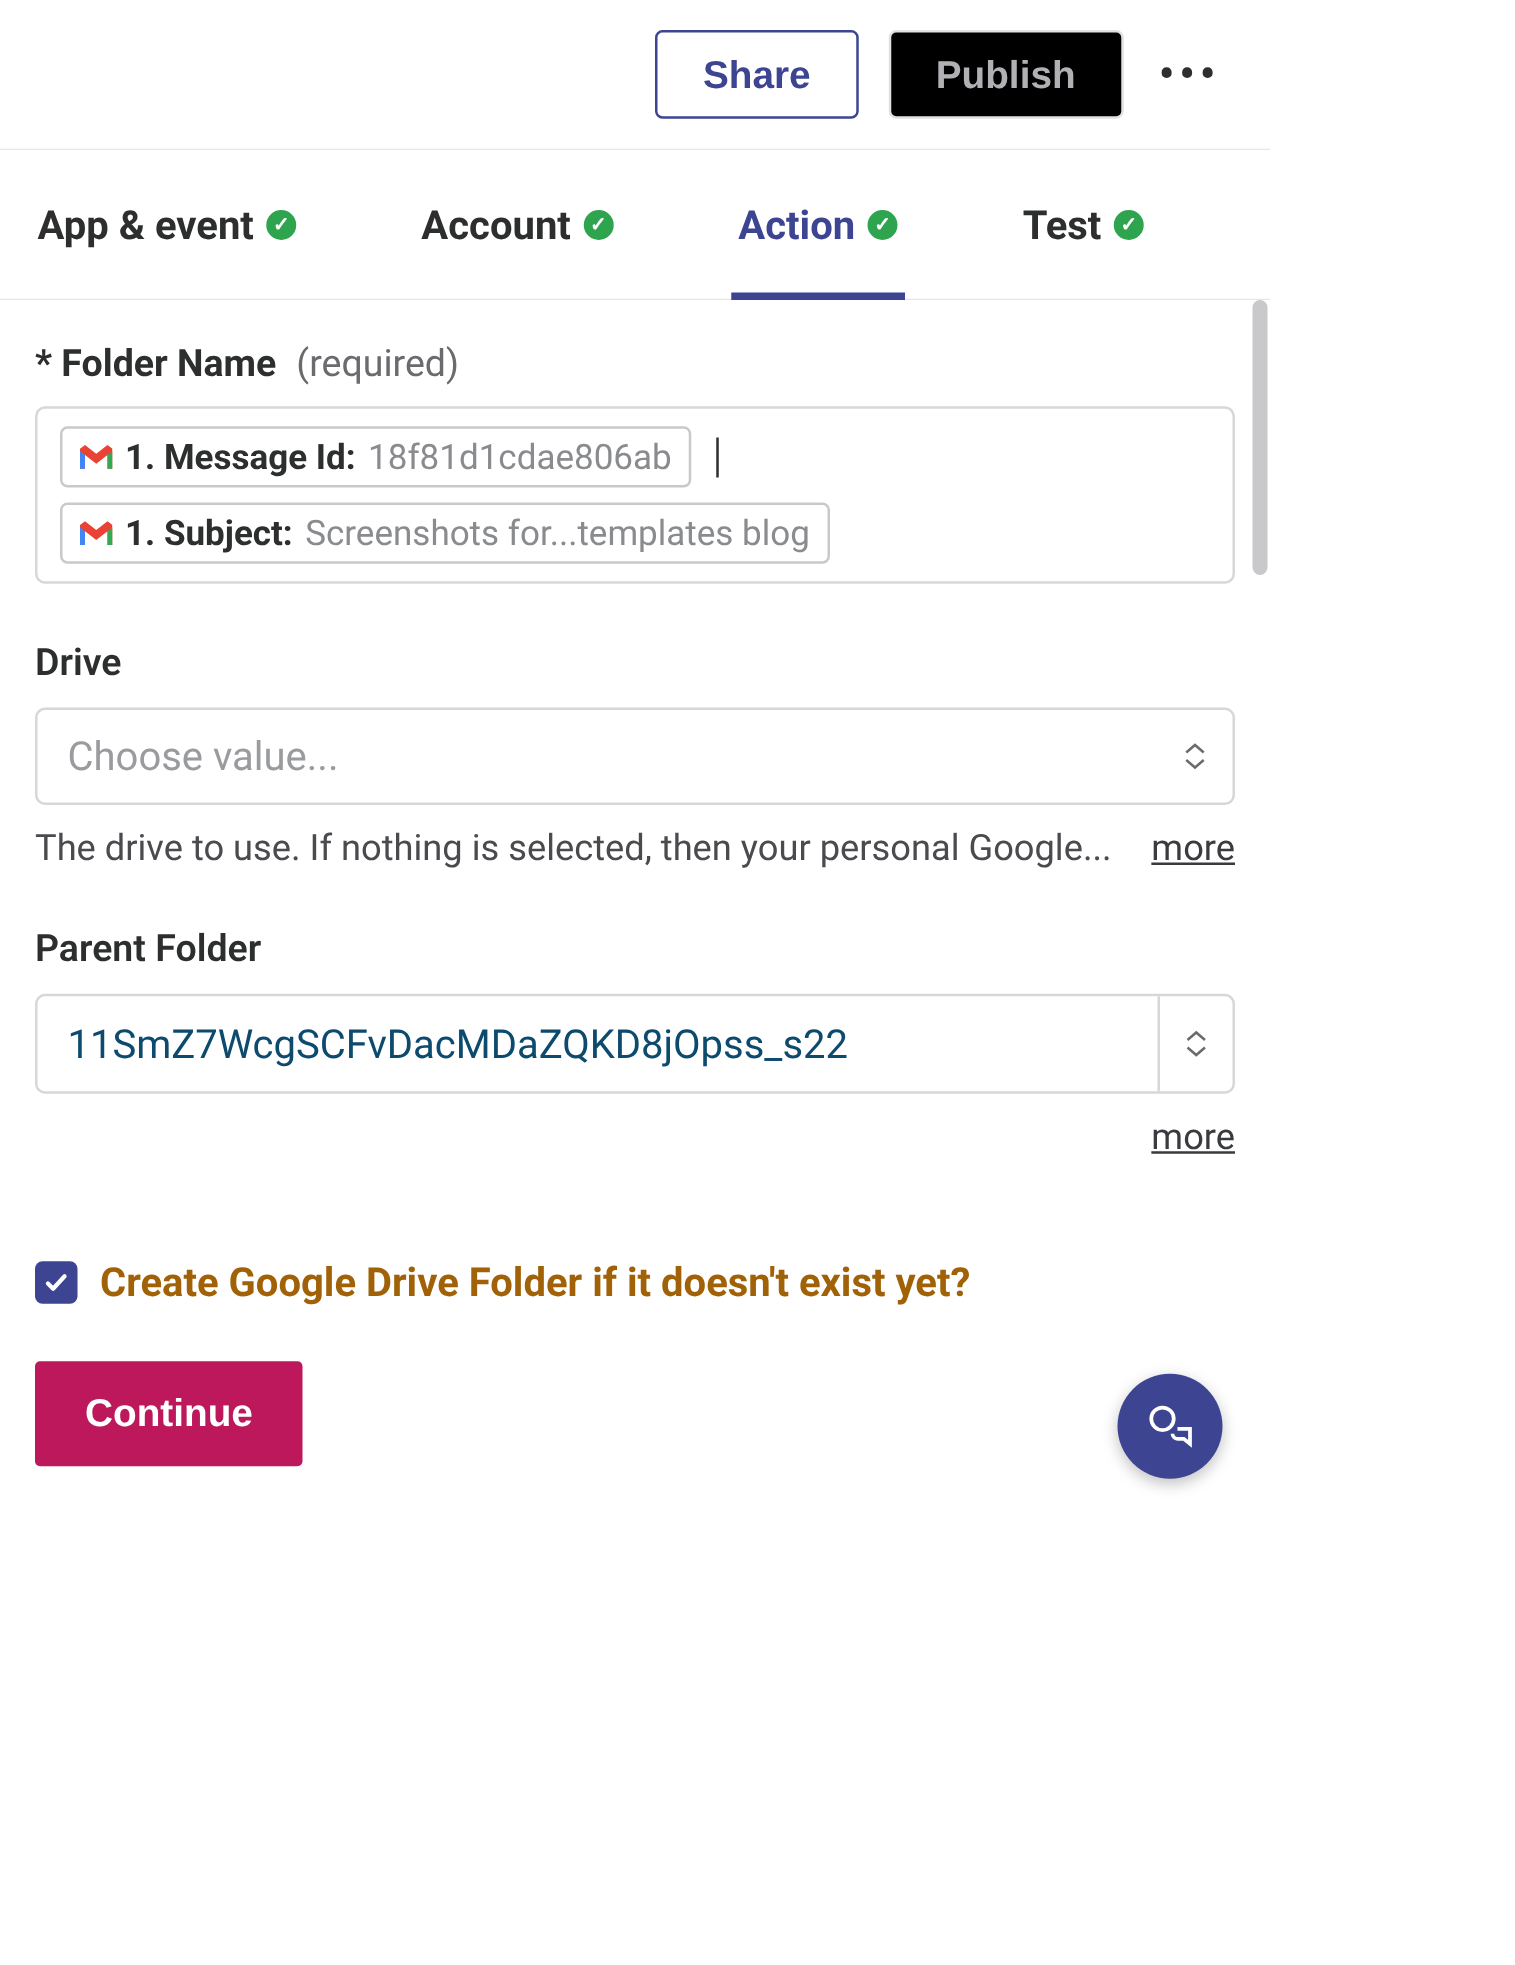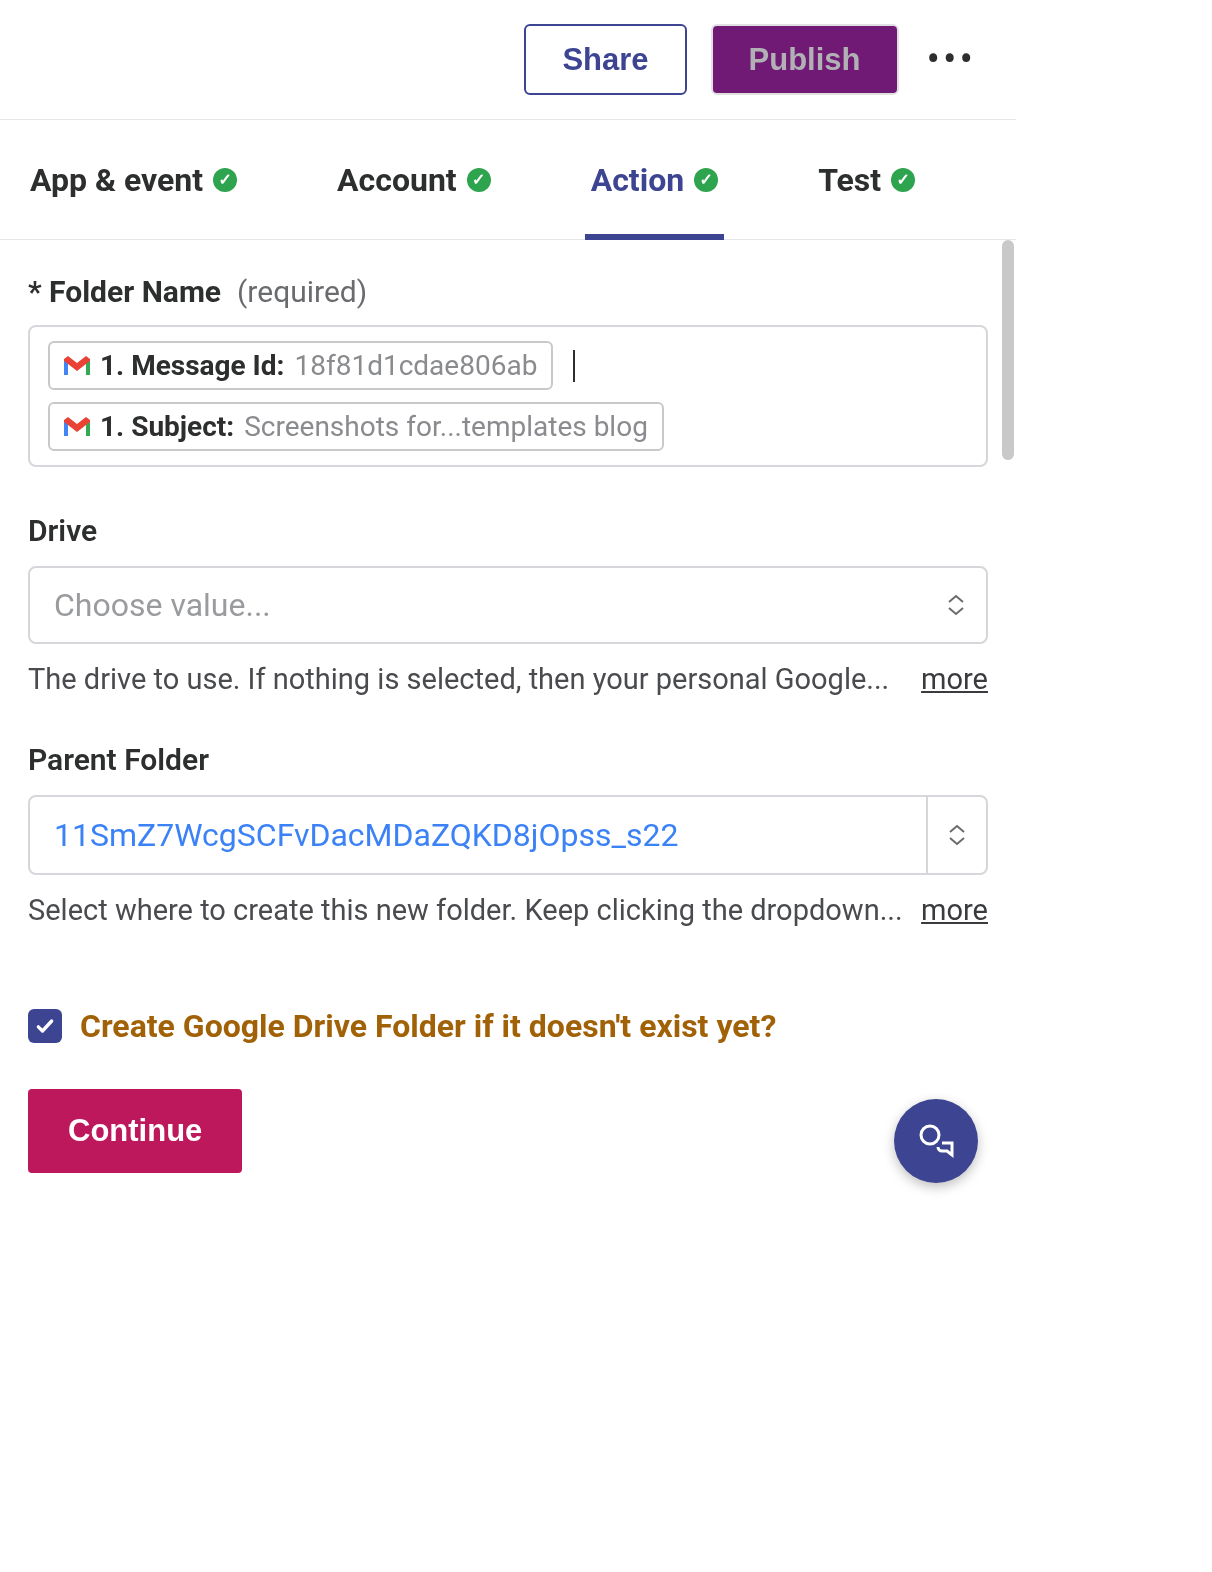--- a/index.html
+++ b/index.html
@@ -27,21 +27,21 @@
     padding: 18px 36px;
     cursor: pointer;
     line-height: 1;
   }
   .btn-share {
     background: #fff;
     color: #3d4592;
     border: 2px solid #3d4592;
   }
   .btn-publish {
-    background: #701a75;
+    background: #000000;
     color: #b1b1b5;
     border: 2px solid #e1e1e3;
   }
   .dots {
     font-size: 40px;
     letter-spacing: 3px;
     color: #2d2e2e;
     padding: 0 4px;
     cursor: pointer;
   }
@@ -175,21 +175,21 @@
     border: 2px solid #d7d7db;
     border-radius: 8px;
     background: #fff;
     min-height: 78px;
     position: relative;
   }
   .select-box .value {
     flex: 1;
     font-size: 32px;
     padding: 18px 24px;
-    color: #3b82f6;
+    color: #0c4a6e;
   }
   .select-box .value.placeholder { color: #9a9b9e; }
   .select-caret {
     width: 60px;
     display: flex; flex-direction: column; align-items: center; justify-content: center;
     color: #6a6b6e;
     gap: 2px;
   }
   .select-split .select-caret {
     border-left: 2px solid #d7d7db;
@@ -345,21 +345,20 @@
       <div class="select-caret">
         <svg class="caret-up" width="18" height="10" viewBox="0 0 18 10">
               <polyline points="2,8 9,2 16,8" fill="none" stroke="#6a6b6e" stroke-width="2"></polyline>
             </svg>
         <svg class="caret-down" width="18" height="10" viewBox="0 0 18 10">
               <polyline points="2,2 9,8 16,2" fill="none" stroke="#6a6b6e" stroke-width="2"></polyline>
             </svg>
       </div>
     </div>
     <div class="help-row">
-      <span>Select where to create this new folder. Keep clicking the dropdown...</span>
       <span class="more">more</span>
     </div>
   </div>
 
   <div class="checkbox-row">
     <div class="checkbox">
       <svg width="20" height="20" viewBox="0 0 24 24" fill="none" stroke="#fff" stroke-width="4" stroke-linecap="round" stroke-linejoin="round">
             <polyline points="4,13 9,18 20,6"></polyline>
           </svg>
     </div>

